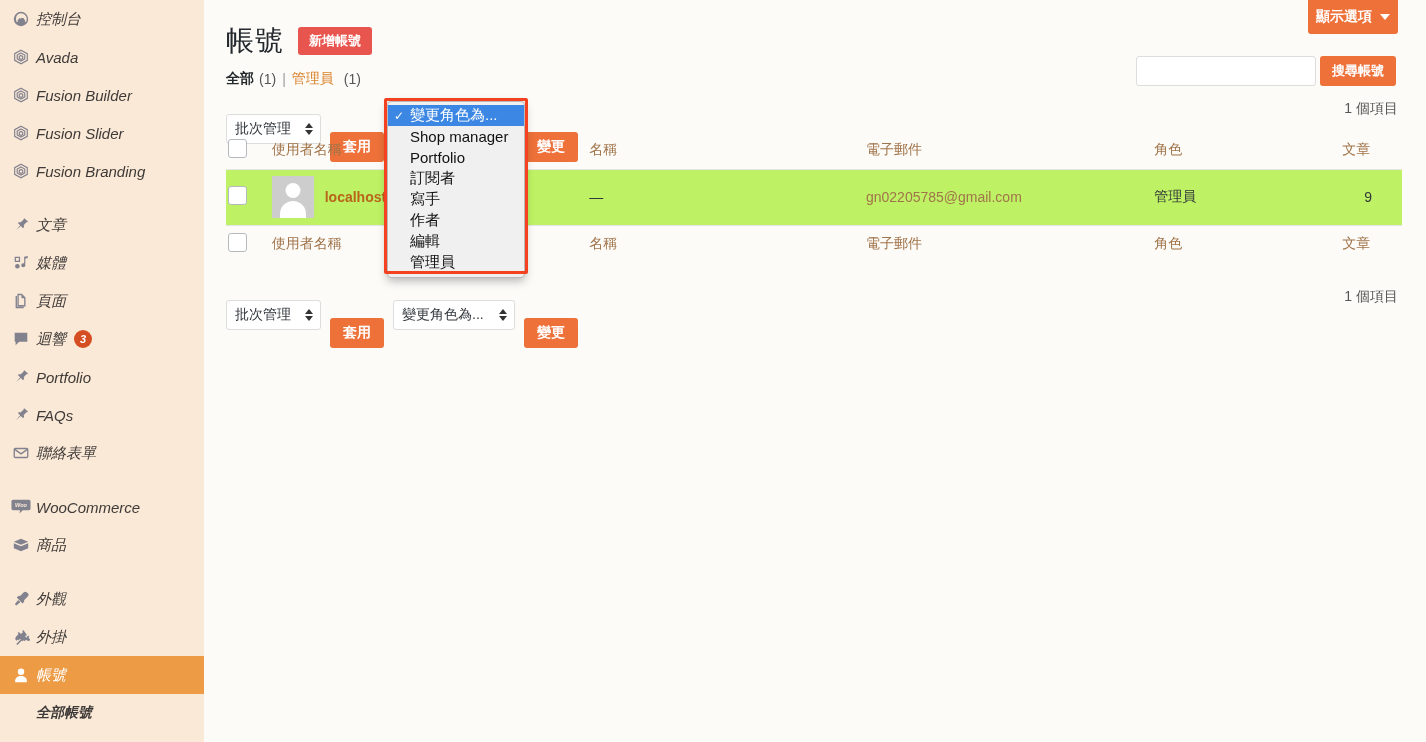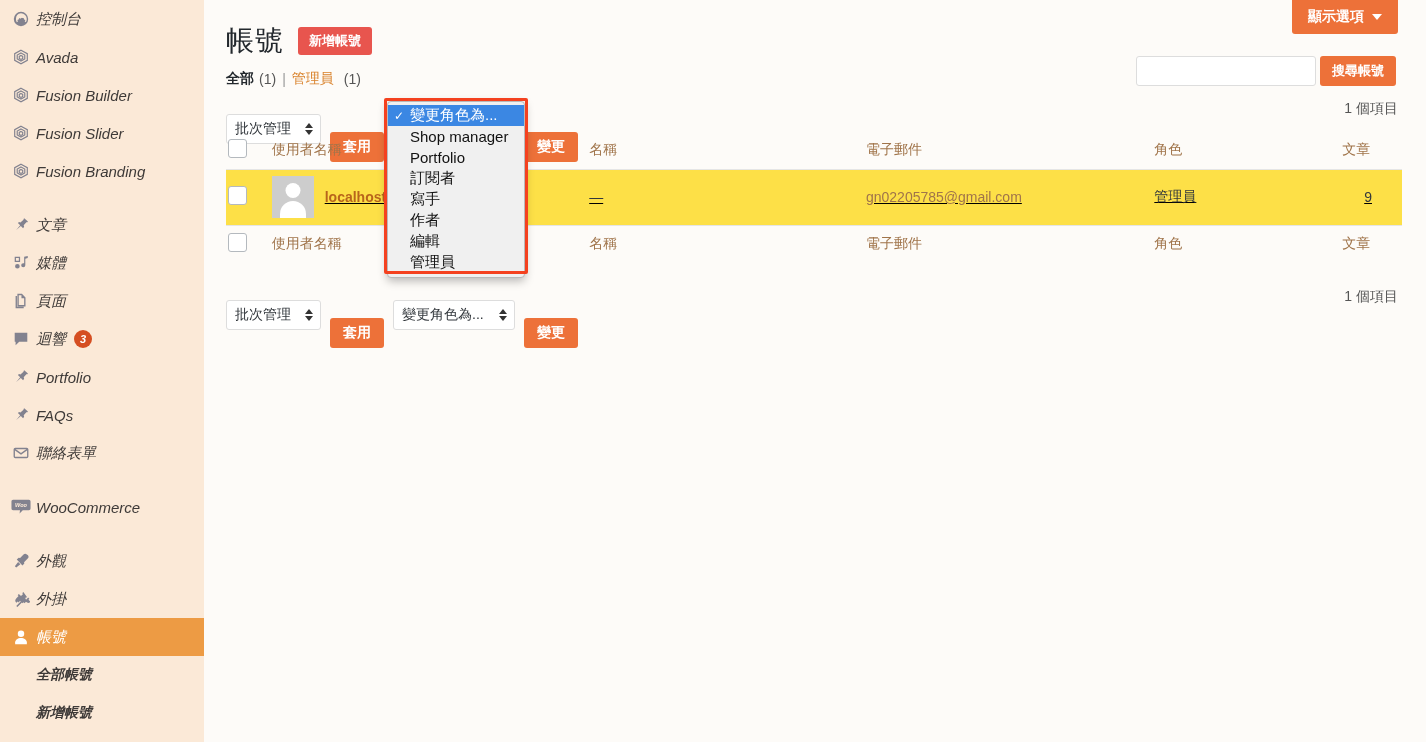--- a/index.html
+++ b/index.html
@@ -56,21 +56,21 @@
   }
 
   
   #main {
     position: absolute; left: 204px; top: 0;
     width: 1222px; height: 742px;
     background: #fdfbf8;
   }
   #screen-options-btn {
     position: absolute; right: 28px; top: 0;
-    height: 34px; padding: 0 16px;
+    height: 34px; padding: 0 8px;
     background: #ed7139; color: #fff;
     font-size: 14px; font-weight: bold;
     border: none; border-radius: 0 0 3px 3px;
     display: flex; align-items: center; gap: 8px;
     cursor: pointer;
     text-align: center;
   }
   .caret-down {
     width: 0; height: 0;
     border-left: 5px solid transparent;
@@ -172,21 +172,21 @@
     text-align: left; font-weight: normal;
     color: #a0744a; height: 38px;
     border-bottom: 1px solid #e5e5e5;
     vertical-align: middle;
   }
   #users-table td {
     height: 56px; vertical-align: middle;
     border-bottom: 1px solid #e5e5e5;
     color: #32373c;
   }
-  #users-table tbody tr { background: #fde047; text-decoration: underline; }
+  #users-table tbody tr { background: #bef264; }
   #users-table tfoot th {
     border-top: 1px solid #e5e5e5; border-bottom: none;
   }
   .col-cb { width: 46px; padding-left: 2px; }
   .col-user { width: 320px; }
   .col-name { width: 280px; }
   .col-email { width: 290px; }
   .col-role { width: 190px; }
   .col-posts { width: 60px; text-align: right; padding-right: 30px; }
   th.col-posts { text-align: right; padding-right: 30px; }
@@ -364,20 +364,28 @@
         </div>
         <div class="menu-sep"></div>
         <div class="menu-item">
           <span class="ico">
             <svg width="20" height="18" viewBox="0 0 22 20" fill="currentColor">
               <path d="M2.2 2h17.6c1 0 1.8.8 1.8 1.8v8c0 1-.8 1.8-1.8 1.8H13l-3.6 3.6.5-3.6H2.2c-1 0-1.8-.8-1.8-1.8v-8C.4 2.8 1.2 2 2.2 2z"></path>
               <text x="11" y="10.3" font-size="6.2" font-family="Liberation Sans, sans-serif" font-weight="bold" text-anchor="middle" fill="#fbe9d7">Woo</text>
             </svg>
           </span>
           <span>WooCommerce</span>
+        </div>
+        <div class="menu-item">
+          <span class="ico">
+            <svg width="18" height="18" viewBox="0 0 20 20" fill="currentColor">
+              <path d="M10 3L2 6.3l8 3.3 8-3.3L10 3zM2 8.1v5.6l8 3.3v-5.6L2 8.1zm16 0l-8 3.3v5.6l8-3.3V8.1z"></path>
+            </svg>
+          </span>
+          <span>商品</span>
         </div>
         <div class="menu-sep"></div>
         <div class="menu-item">
           <span class="ico">
             <svg width="18" height="18" viewBox="0 0 20 20" fill="currentColor">
               <path d="M16.5 2.8a2.6 2.6 0 00-3.7 0L9 6.6l-1.6-.3-2.1 2.1L11.6 15l2.1-2.1-.3-1.6 3.8-3.8a2.6 2.6 0 00-.7-4.7zM6.8 11.2l-3.6 4.6 1.5 1.5 4.6-3.6-2.5-2.5z"></path>
             </svg>
           </span>
           <span>外觀</span>
         </div>

